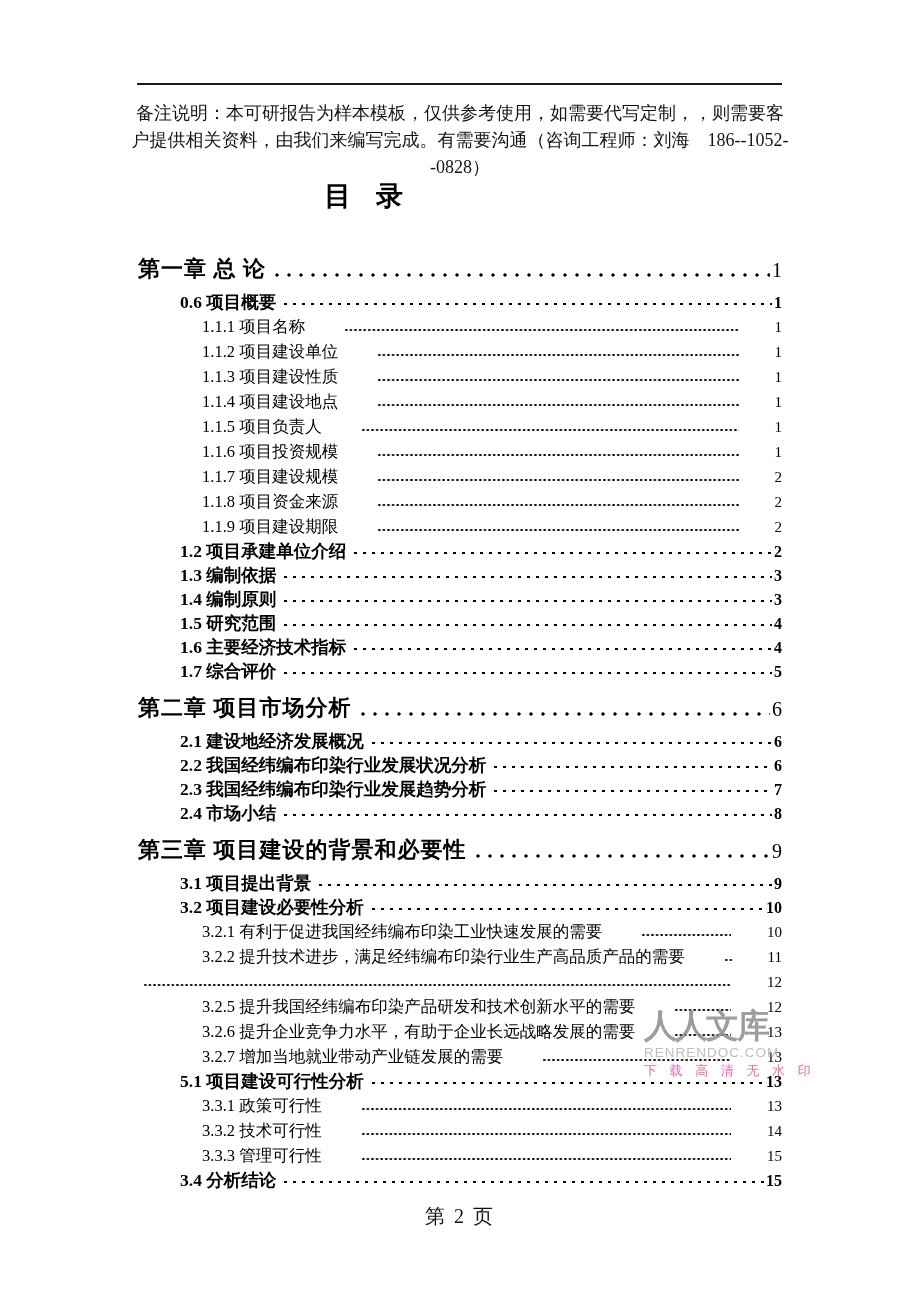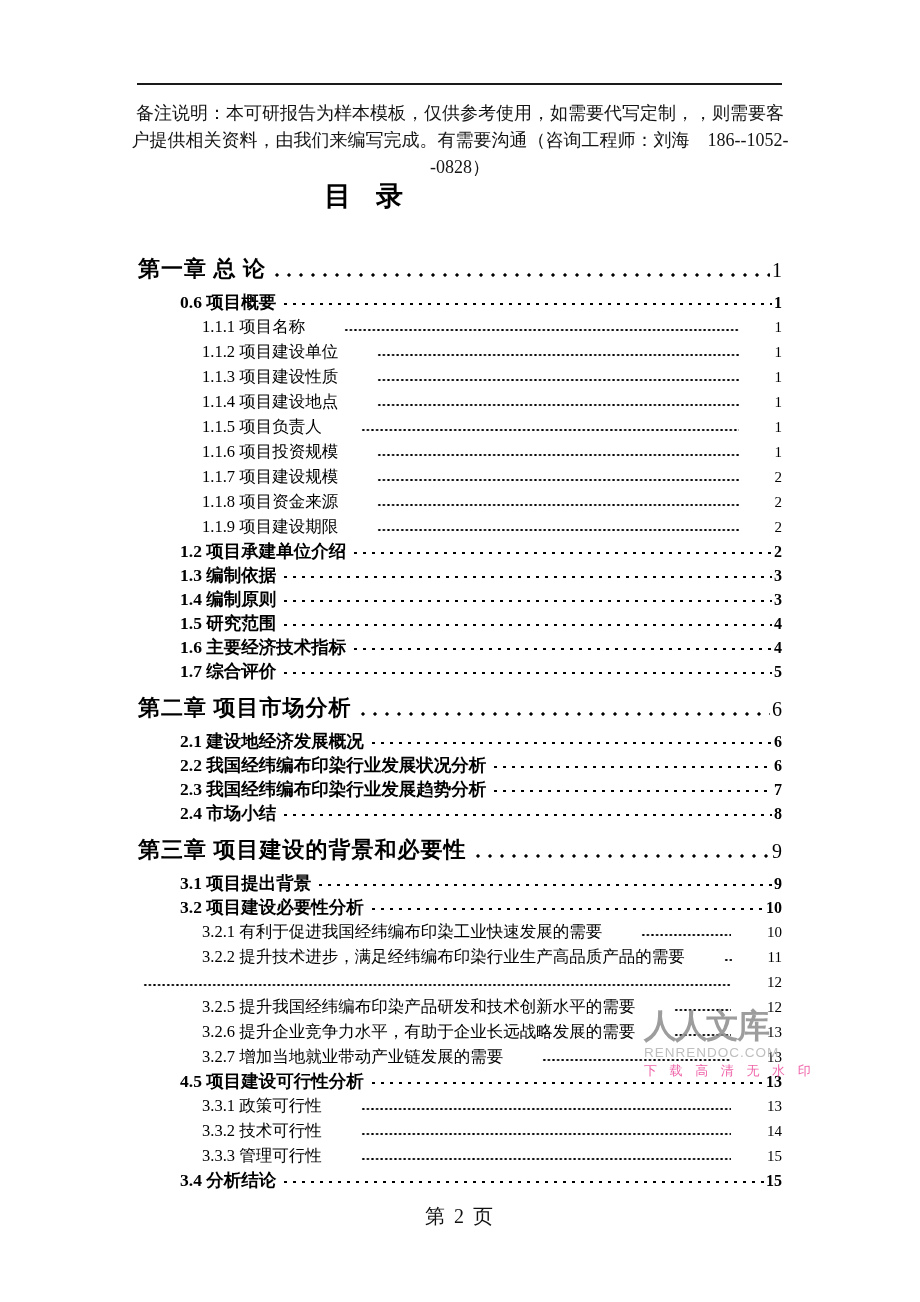--- a/index.html
+++ b/index.html
@@ -246,21 +246,21 @@
     <span class="toc-label">3.2.6 提升企业竞争力水平，有助于企业长远战略发展的需要</span>
     <span class="toc-leader"></span>
     <span class="toc-page">13</span>
   </div>
       <div class="toc-row level-3">
     <span class="toc-label">3.2.7 增加当地就业带动产业链发展的需要</span>
     <span class="toc-leader"></span>
     <span class="toc-page">13</span>
   </div>
       <div class="toc-row level-2">
-    <span class="toc-label">4.5 项目建设可行性分析</span>
+    <span class="toc-label">5.1 项目建设可行性分析</span>
     <span class="toc-leader"></span>
     <span class="toc-page">13</span>
   </div>
       <div class="toc-row level-3">
     <span class="toc-label">3.3.1 政策可行性</span>
     <span class="toc-leader"></span>
     <span class="toc-page">13</span>
   </div>
       <div class="toc-row level-3">
     <span class="toc-label">3.3.2 技术可行性</span>

